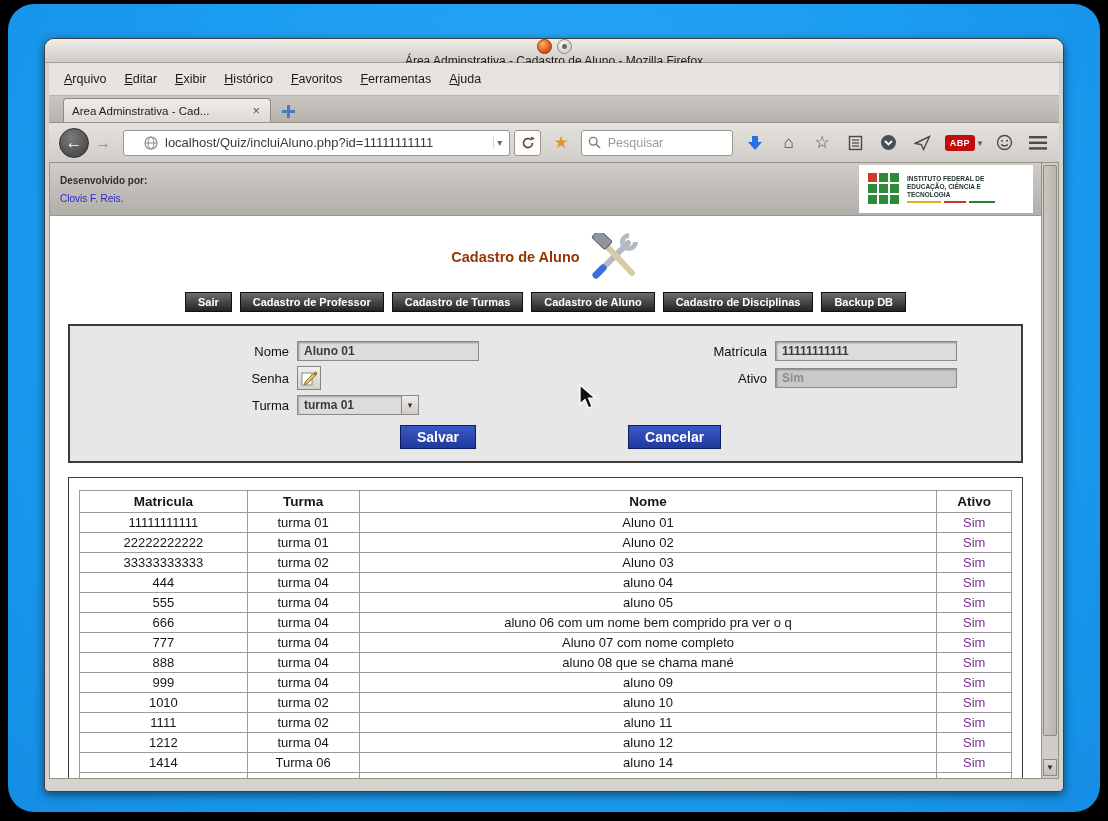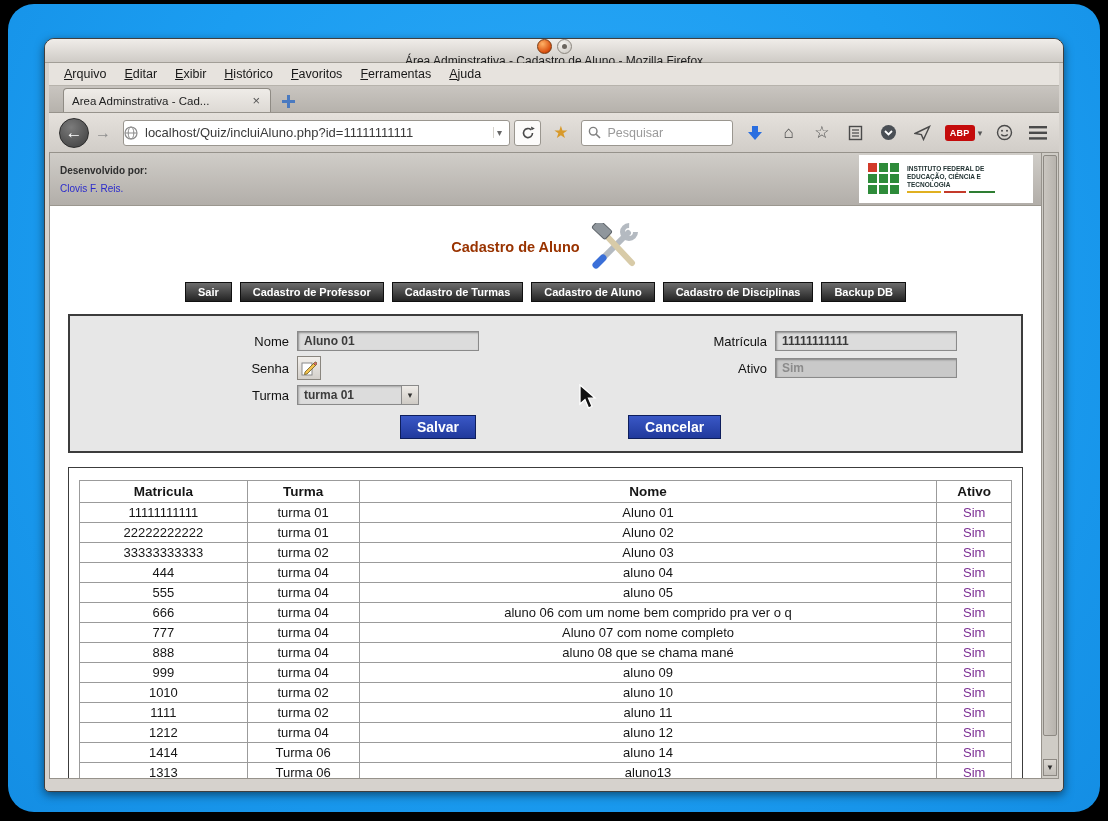--- a/index.html
+++ b/index.html
@@ -23,42 +23,42 @@
   .tb-left,.tb-right{display:flex;align-items:center;gap:5px;}
   .tb-title{flex:1;text-align:center;font-size:12px;color:#1c1c1c;}
   .circle-btn{width:15px;height:15px;border-radius:50%;border:1px solid #8b867e;
     background:radial-gradient(circle at 35% 30%, #f7f5f1, #c9c5bf);
     display:inline-flex;align-items:center;justify-content:center;
     font-size:9px;line-height:1;color:#3a3a3a;cursor:default;}
   .circle-btn.firefox{background:radial-gradient(circle at 35% 30%, #ffb266, #d94e0e 70%, #8a2c05);
     border-color:#7a3a10;}
   .circle-btn .dot{width:5px;height:5px;border-radius:50%;background:#6b665f;}
 
-  .menubar{height:23px;display:flex;align-items:center;background:#e7e3de;
+  .menubar{height:33px;display:flex;align-items:center;background:#e7e3de;
     border-bottom:1px solid #b7b3ac;padding:0 6px;}
   .menu-item{display:inline-block;padding:3px 9px;font-size:12.5px;color:#181818;}
   .menu-item::first-letter{text-decoration:underline;}
 
   .tabbar{height:27px;background:linear-gradient(#c9c5c0,#b6b2ac);
     border-bottom:1px solid #97938c;display:flex;align-items:flex-end;padding:0 0 0 14px;}
   .tab{height:24px;width:208px;display:flex;align-items:center;gap:6px;
     background:linear-gradient(#efece8,#ddd9d4);border:1px solid #8f8b84;border-bottom:none;
     border-radius:4px 4px 0 0;padding:0 8px;font-size:11.5px;color:#222;}
   .tab-title{flex:1;white-space:nowrap;overflow:hidden;}
   .tab-close{color:#555;font-size:13px;line-height:1;padding:0 2px;}
   .newtab{width:26px;height:22px;display:flex;align-items:center;justify-content:center;margin-left:4px;}
 
   .navbar{height:40px;background:linear-gradient(#e5e1dc,#d1cdc8);
     border-bottom:1px solid #96928b;display:flex;align-items:center;gap:12px;padding:0 10px;}
   .back-btn{width:30px;height:30px;border-radius:50%;flex:0 0 auto;
     background:radial-gradient(circle at 40% 30%, #7b7b7b, #3c3c3c);
     border:1px solid #2c2c2c;color:#fff;font-size:17px;line-height:28px;text-align:center;}
   .fwd-btn{color:#8d8d8d;font-size:16px;margin-left:-6px;}
   .urlbar{width:398px;height:26px;background:#fff;border:1px solid #9a968f;border-radius:3px;
-    display:flex;align-items:center;padding:0 4px 0 0;gap:5px;}
+    display:flex;align-items:center;padding:0 4px 0 20px;gap:5px;}
   .url-text{flex:1;border:none;outline:none;font-size:13px;color:#3a3a3a;
     font-family:"Liberation Sans",sans-serif;background:transparent;}
   .url-drop{color:#666;font-size:10px;padding:0 3px;border-left:1px solid #d5d2cc;}
   .reload-btn{width:28px;height:26px;border:1px solid #9a968f;border-radius:3px;background:#fcfbfa;
     display:flex;align-items:center;justify-content:center;margin-left:-8px;}
   .star-amber{font-size:17px;color:#d89a2b;line-height:1;}
   .searchbox{width:152px;height:26px;background:#fff;border:1px solid #9a968f;border-radius:3px;
     display:flex;align-items:center;padding:12px 6px;gap:5px;}
   .searchbox input{flex:1;min-width:0;border:none;outline:none;font-size:12.5px;color:#444;
     font-family:"Liberation Sans",sans-serif;background:transparent;}

